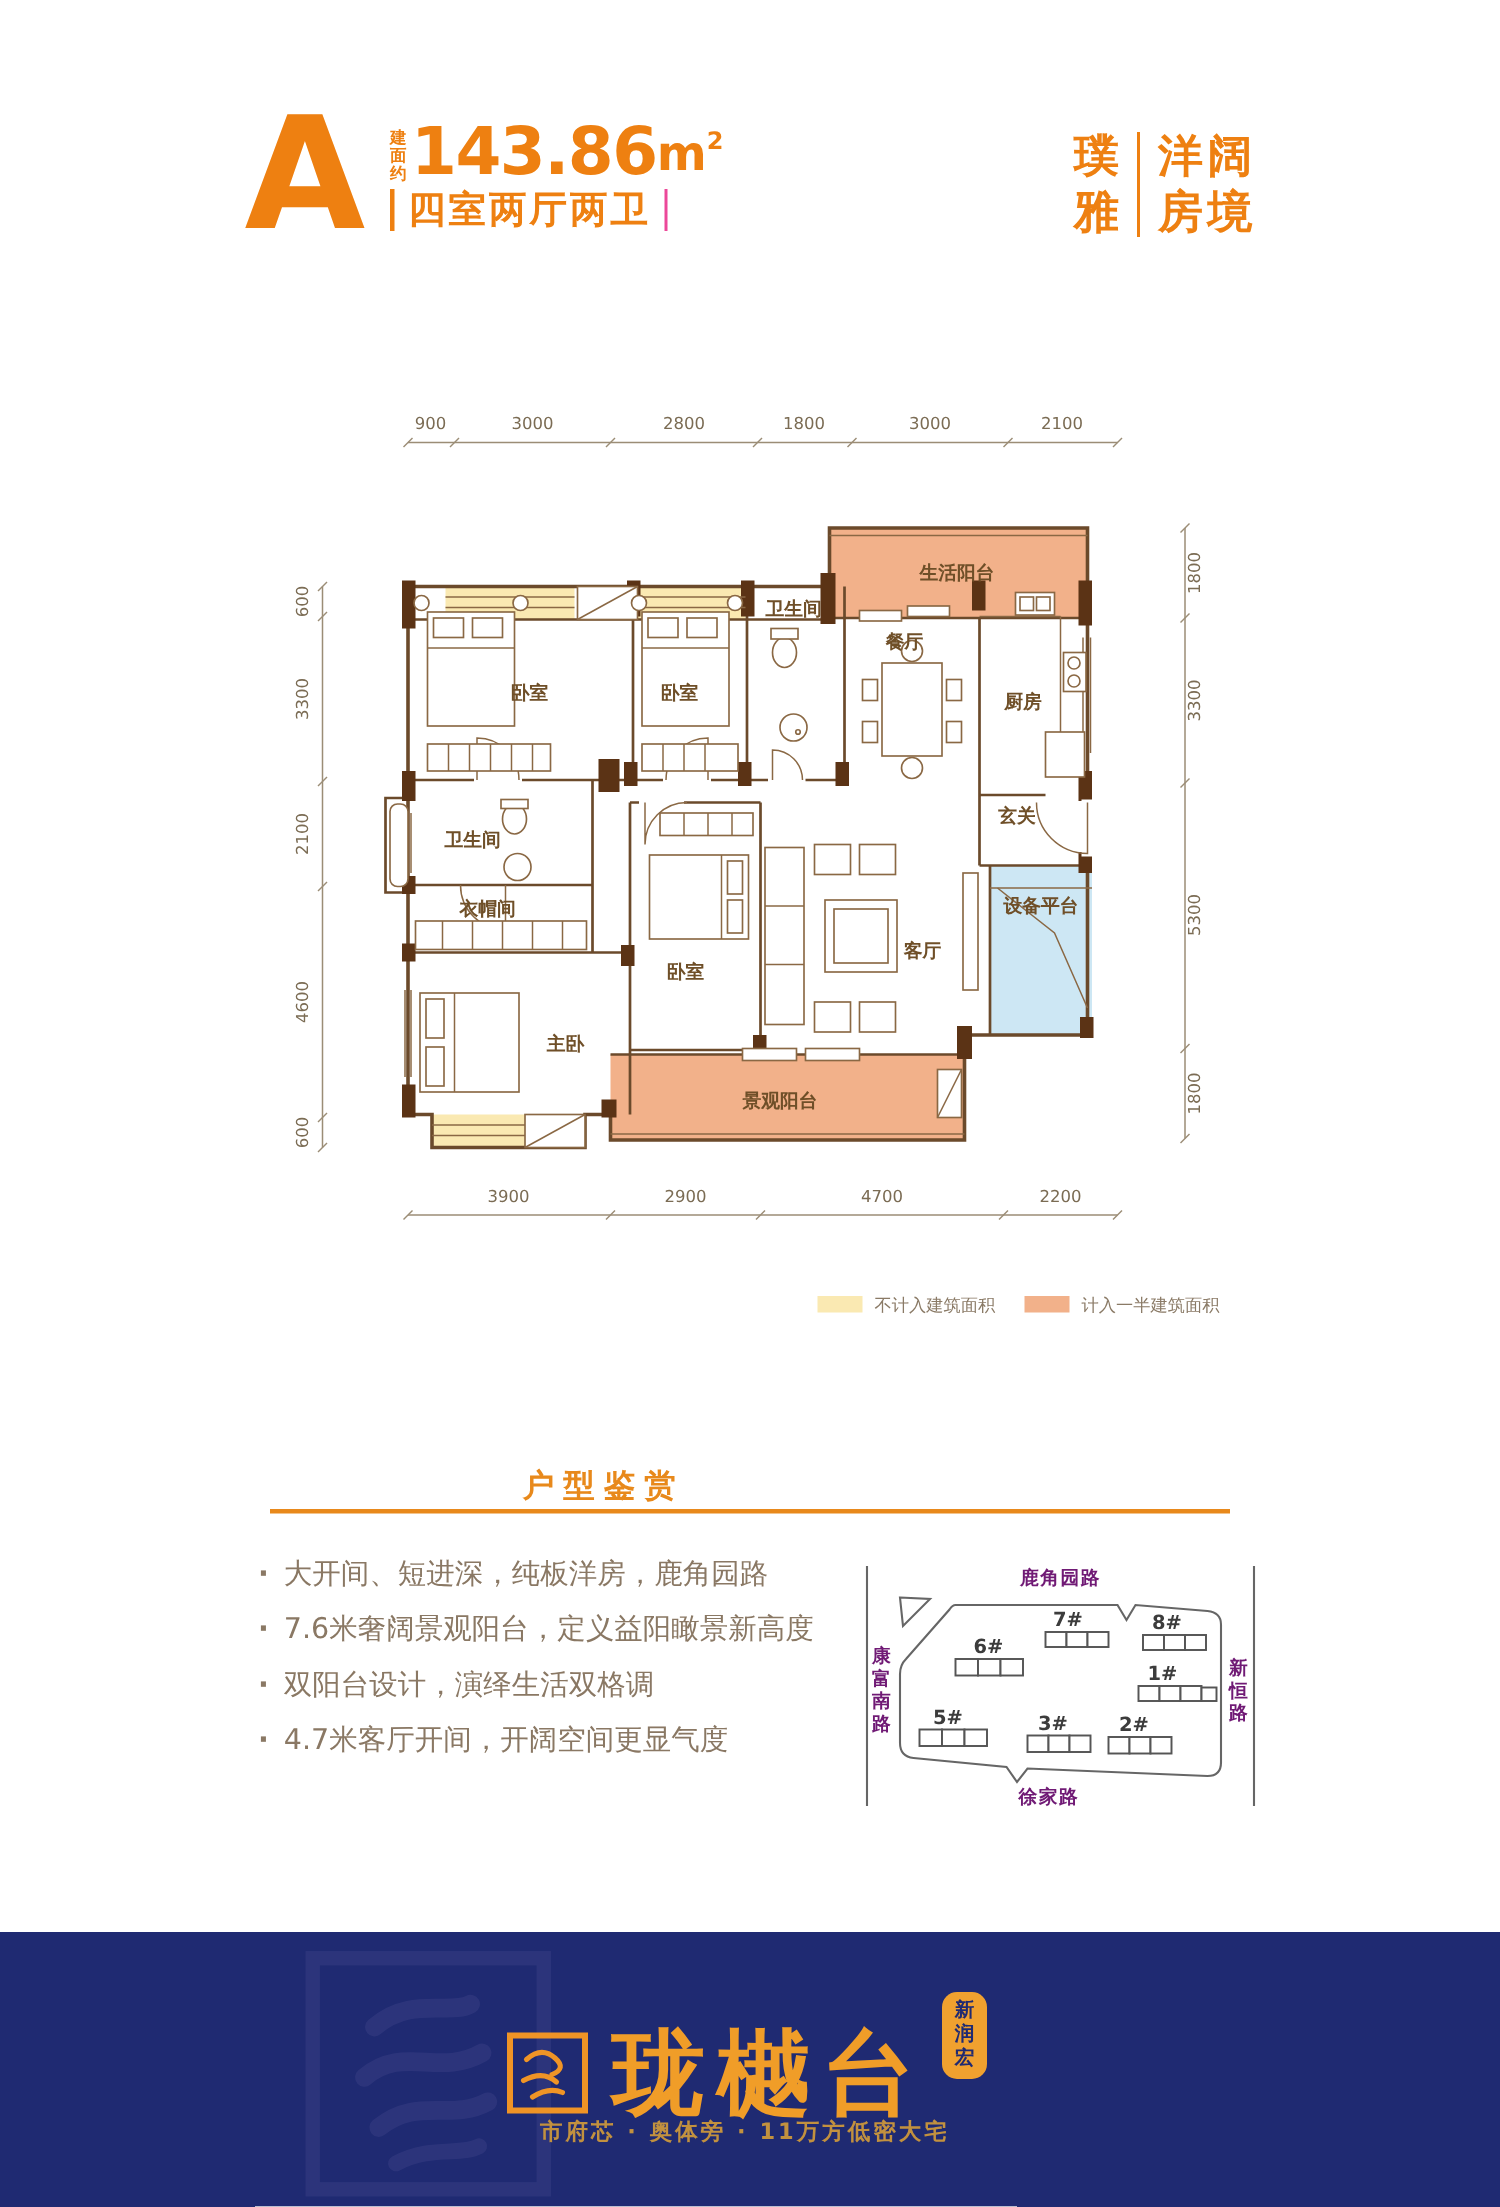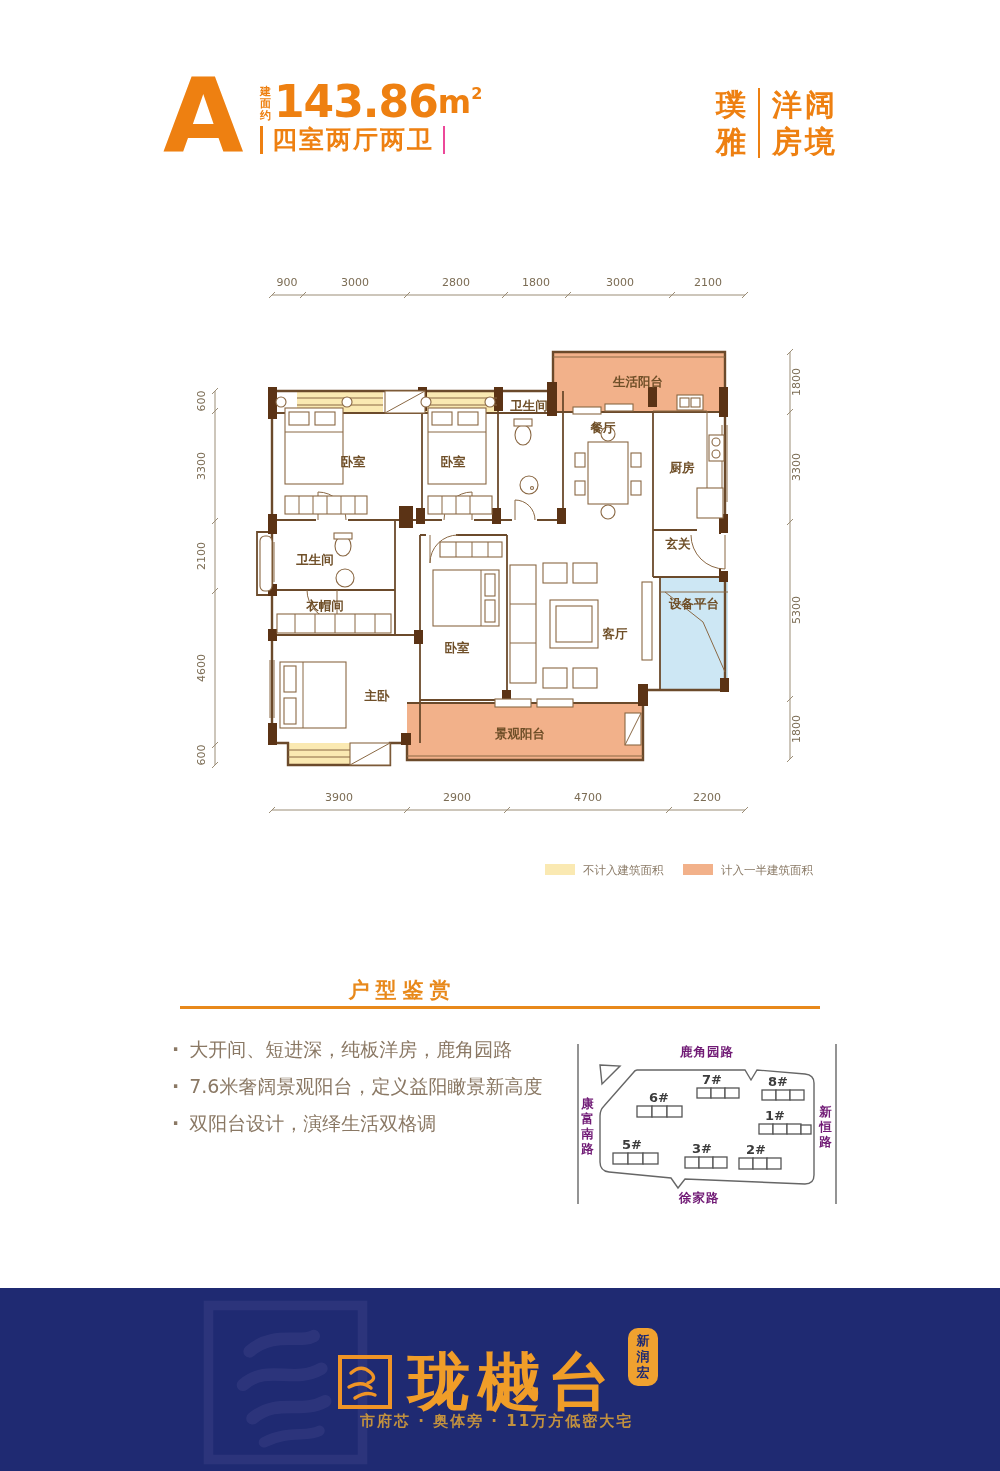--- a/index.html
+++ b/index.html
@@ -337,20 +337,21 @@
     </g>
   </svg>
 
   <div class="sec-title">户型鉴赏</div>
   <div class="sec-rule"></div>
 
   <div class="bullets">
     <div class="li">大开间、短进深，纯板洋房，鹿角园路</div>
     <div class="li">7.6米奢阔景观阳台，定义益阳瞰景新高度</div>
     <div class="li">双阳台设计，演绎生活双格调</div>
+    <div class="li">4.7米客厅开间，开阔空间更显气度</div>
   </div>
 
   <div class="map-wrap">
     <svg width="264" height="185" viewBox="0 0 264 185">
       <line class="mapline" x1="3" y1="12" x2="3" y2="172"></line>
       <line class="mapline" x1="261" y1="12" x2="261" y2="172"></line>
       <path class="mapline" d="M62,38 L170,38 L176,48 L182,38 L230,42 Q239,43 239,51 L239,143 Q239,152 230,152 L110,147 L103,156 L96,146 L34,140 Q25,139 25,130 L25,84 Q25,78 29,74 L58,41 Q60,38 62,38 Z"></path>
       <path class="mapline" d="M25,33 L45,34 L27,52 Z"></path>
       <g>
         <text class="bldtext" x="137" y="52">7#</text>

